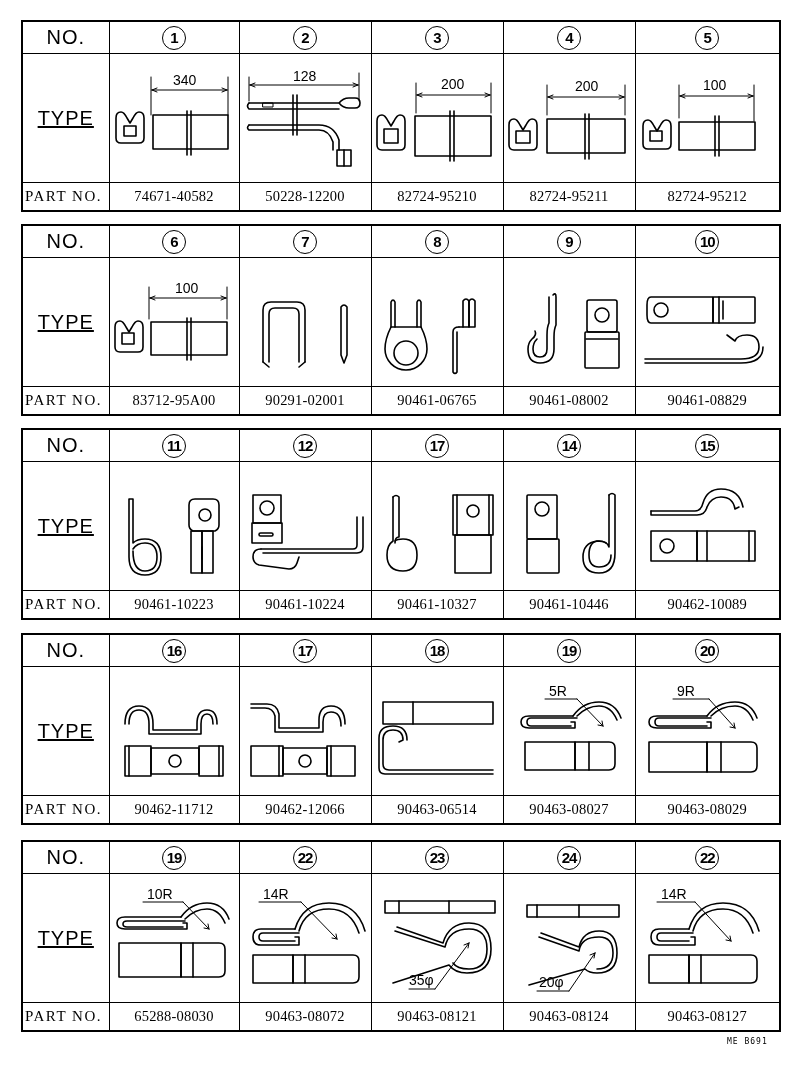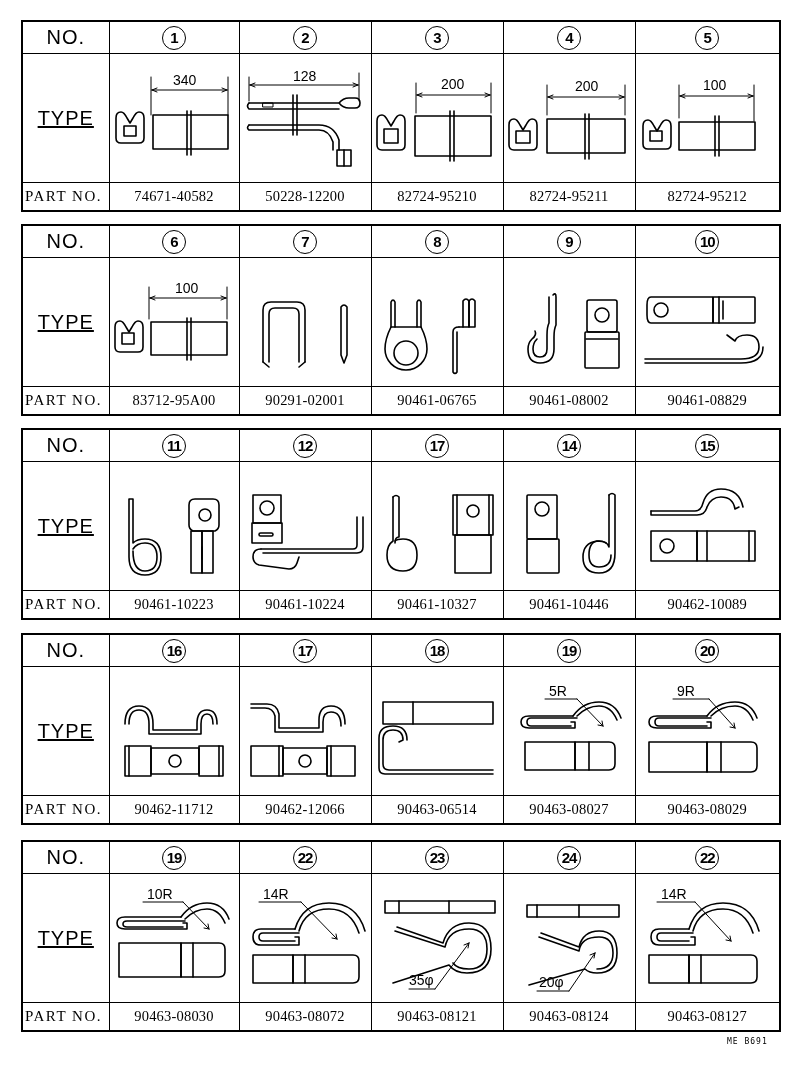--- a/index.html
+++ b/index.html
@@ -483,21 +483,21 @@
         <path d="M52 46 h-30 q-8 0 -8 8 q0 8 8 8 h36 v-8 h-4"></path>
         <path d="M56 50 h-32 q-4 0 -4 4 q0 4 4 4 h28"></path>
         <rect x="12" y="72" width="40" height="28"></rect>
         <path d="M52 72 h62 q6 0 6 6 v16 q0 6 -6 6 h-62 z"></path>
         <line x1="64" y1="72" x2="64" y2="100"></line>
       </svg>
     </td>
   </tr>
   <tr>
     <td class="label pn part">PART NO.</td>
-    <td class="part">90463-08030</td>
+    <td class="part">65288-08030</td>
     <td class="part">90463-08072</td>
     <td class="part">90463-08121</td>
     <td class="part">90463-08124</td>
     <td class="part">90463-08127</td>
   </tr>
 </tbody>
     </table>
 
 </div>
 

